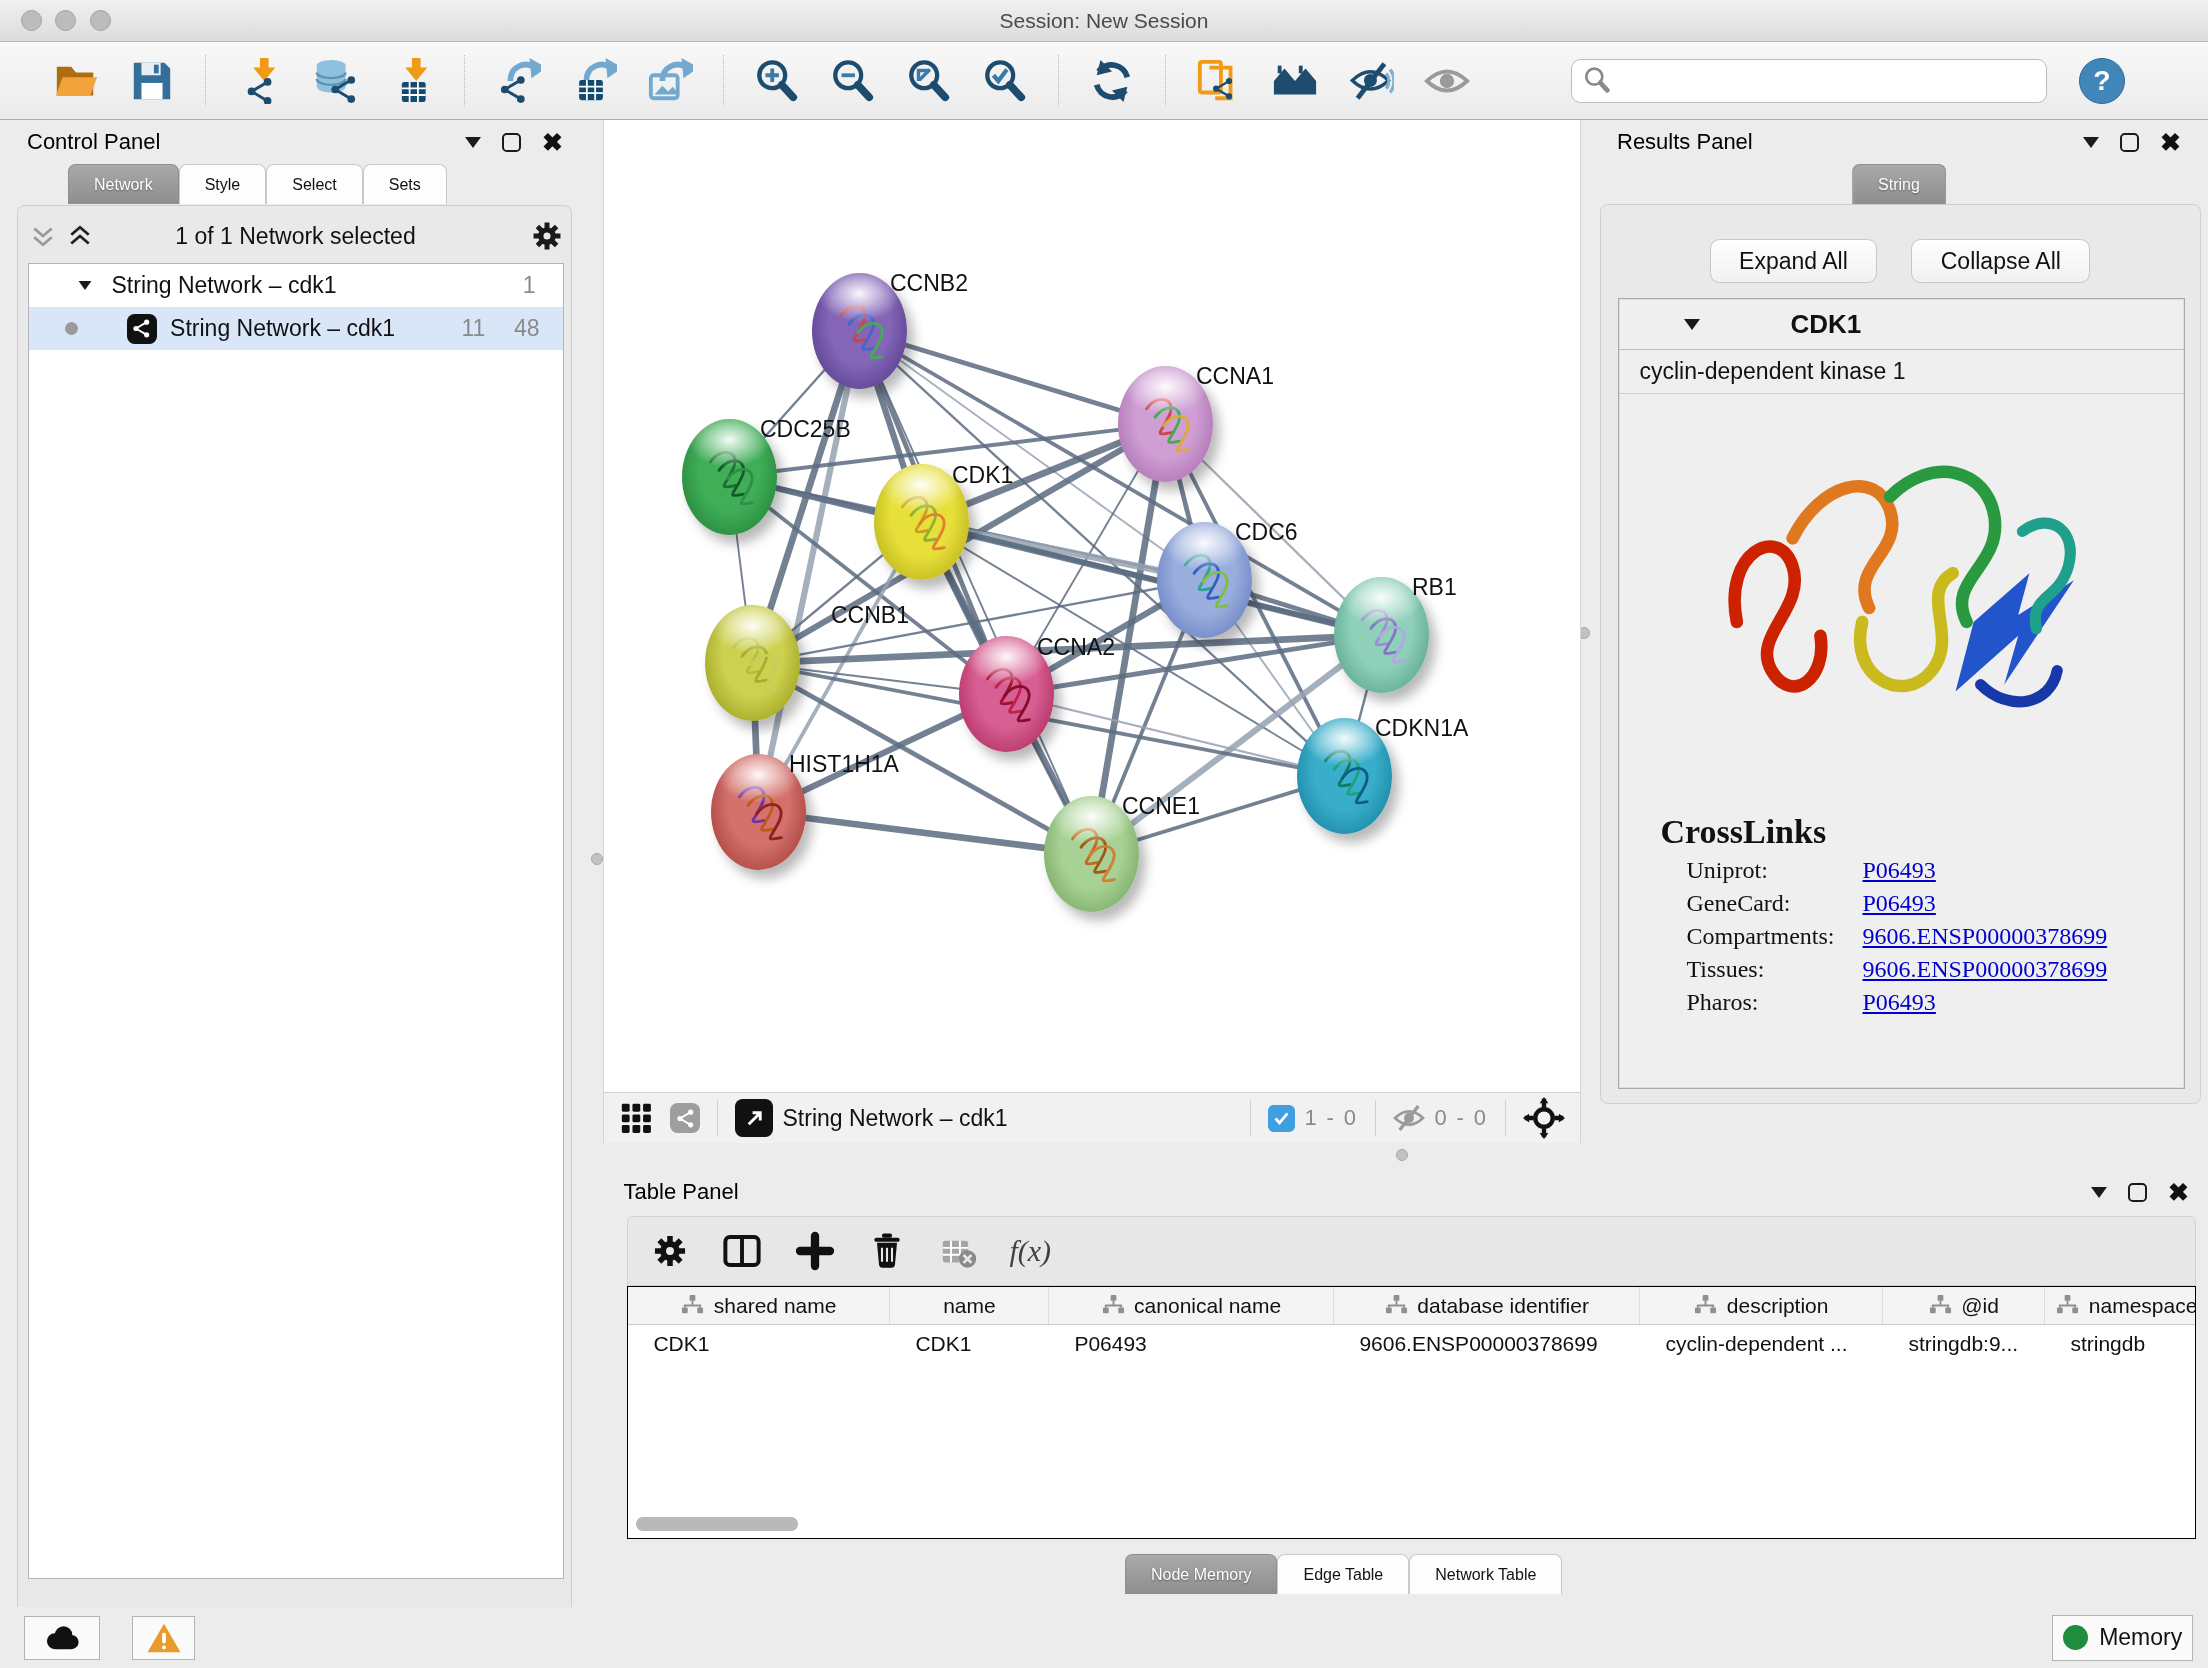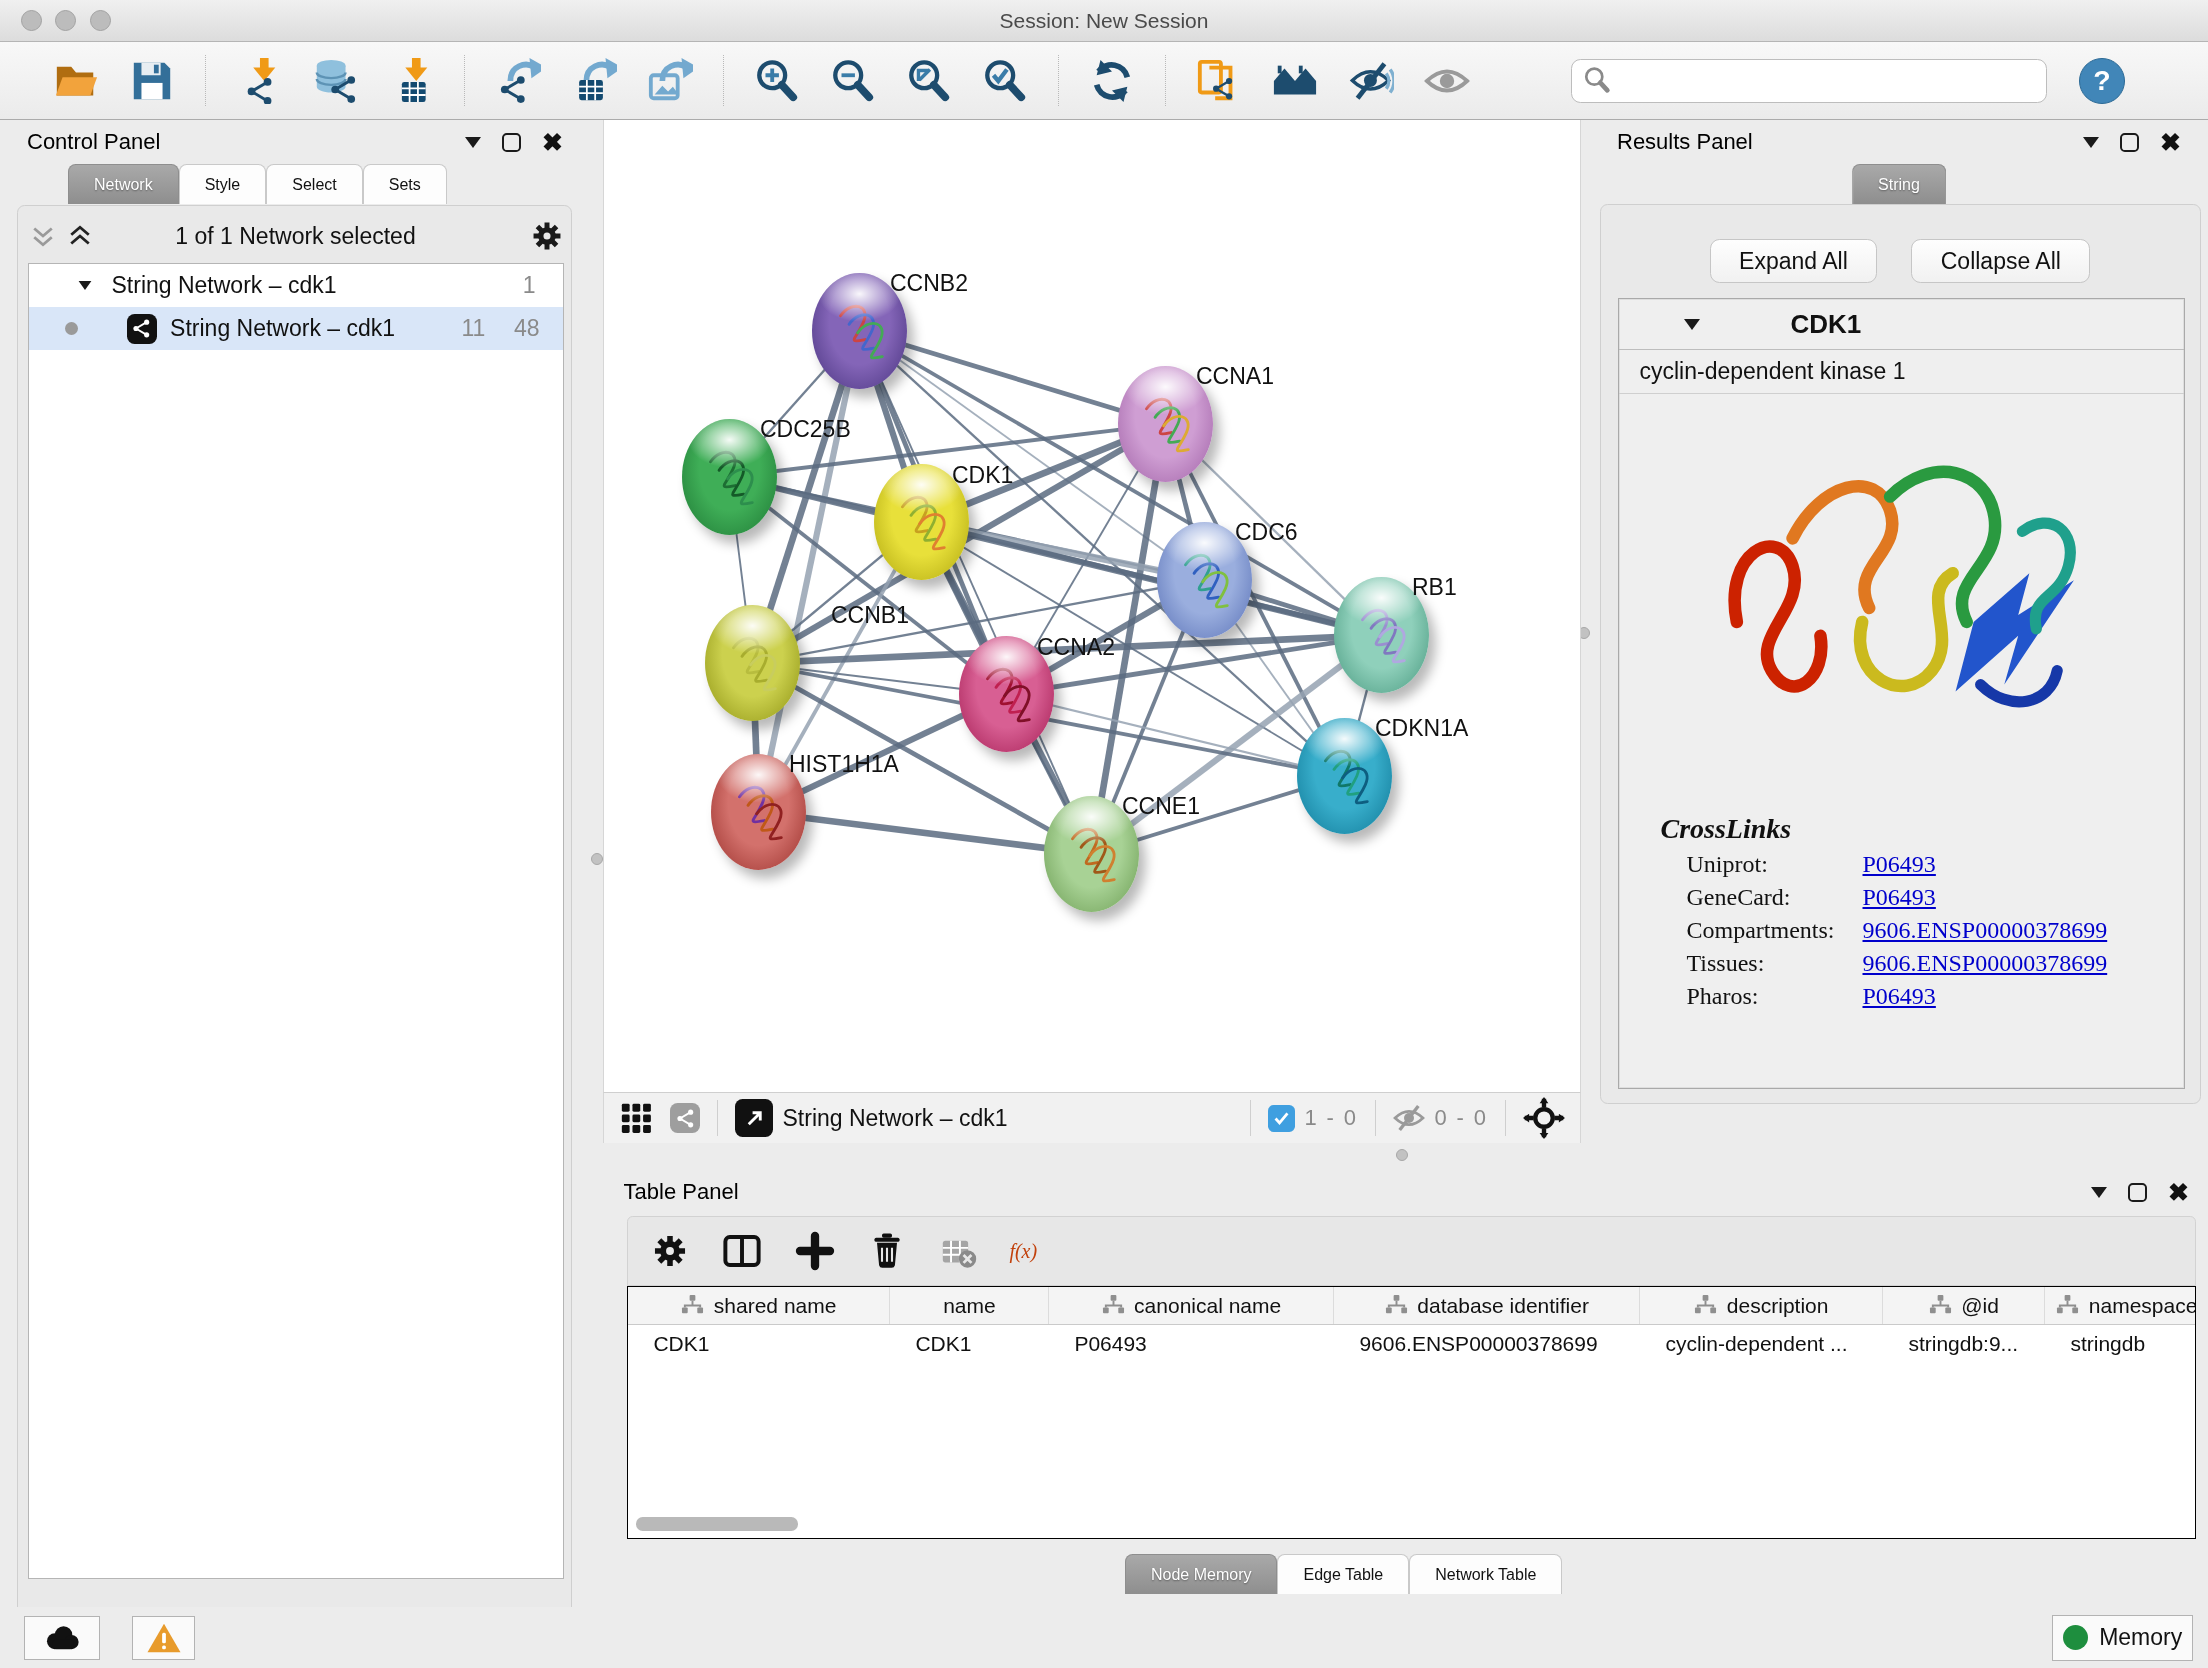--- a/index.html
+++ b/index.html
@@ -108,34 +108,34 @@
     background:#efefef; border:1.9px solid #a9a9a9; box-shadow:inset 0 0 0 1px #dedede; }
   #rp-protrow { height:51px; border-bottom:1px solid #bdbdbd; display:flex;
     align-items:center; }
   #rp-protrow .pc-tri { margin-left:65px; }
   #rp-protname { font-size:26px; font-weight:bold; margin-left:91px; }
   #rp-desc { height:44px; border-bottom:1px solid #cfcfcf; display:flex;
     align-items:center; padding-left:21px; font-size:23px; }
   #rp-structure { position:absolute; left:76px; top:114px; }
   #rp-crosslinks { position:absolute; left:0; top:514px; width:100%;
     font-family:"Liberation Serif", serif; }
-  #rp-xl-head { font-size:28px; font-weight:bold; margin-left:42px;font-style:italic; }
+  #rp-xl-head { font-size:34px; font-weight:bold; margin-left:42px; }
   .xl-row { display:flex; margin-top:6px; font-size:24px; }
   .xl-label { width:176px; margin-left:68px; }
   .xl-link { color:#0000cc; text-decoration:underline; }
 
   
   #table-panel { left:616px; top:1170px; width:1592px; height:434px; }
   #tp-header { position:absolute; left:0; top:0; width:100%; height:44px;
     display:flex; align-items:center; padding:0 19px 0 7.6px; justify-content:space-between; }
   #tp-toolbar { position:absolute; left:11.4px; top:46px; width:1569px; height:70px;
     background:#e7e7e7; border:1px solid #d2d2d2; border-radius:5.7px 5.7px 0 0;
     display:flex; align-items:center; padding-left:23px; gap:32px; }
-  #tp-fx { font-family:"Liberation Serif", serif; font-style:italic; font-size:20px;
-    color:#c2410c; }
+  #tp-fx { font-family:"Liberation Serif", serif; font-style:italic; font-size:30px;
+    color:#404040; }
   #tp-table { position:absolute; left:11.4px; top:116px; width:1569px; height:253px;
     background:#fff; border:1px solid #000000; overflow:hidden; }
   #tp-headrow { display:flex; height:38px; background:#f4f4f4;
     border-bottom:1px solid #cacaca; }
   .th { display:flex; align-items:center; justify-content:center; gap:9.5px;
     font-size:21px; border-right:1px solid #dcdcdc; overflow:hidden;
     white-space:nowrap; flex:0 0 auto; }
   #tp-datarow { display:flex; height:38px; }
   .td { font-size:21px; display:flex; align-items:center; padding-left:25px;
     overflow:hidden; white-space:nowrap; flex:0 0 auto; }

